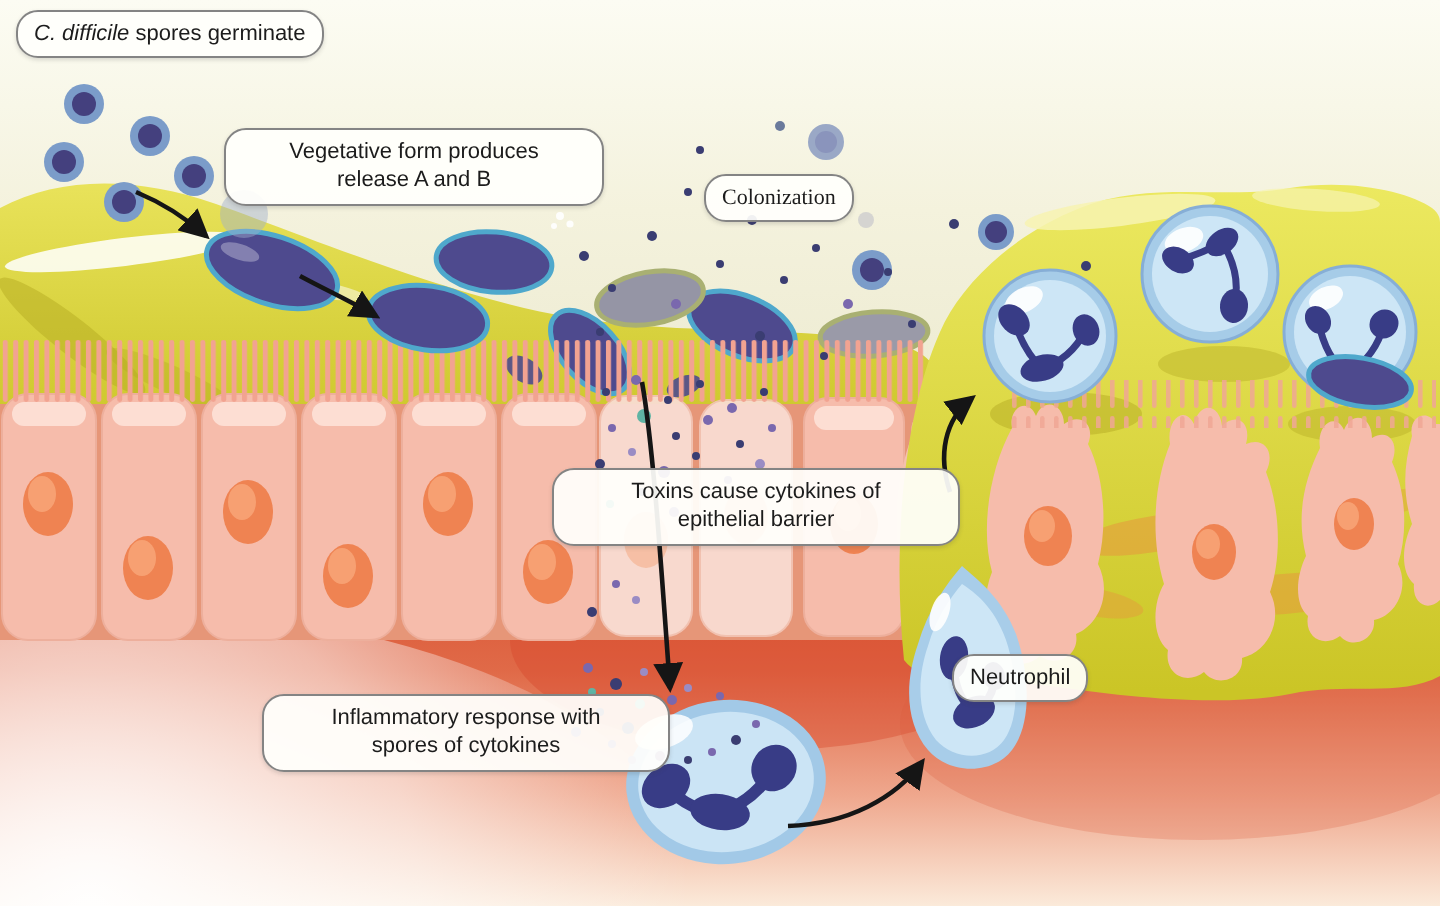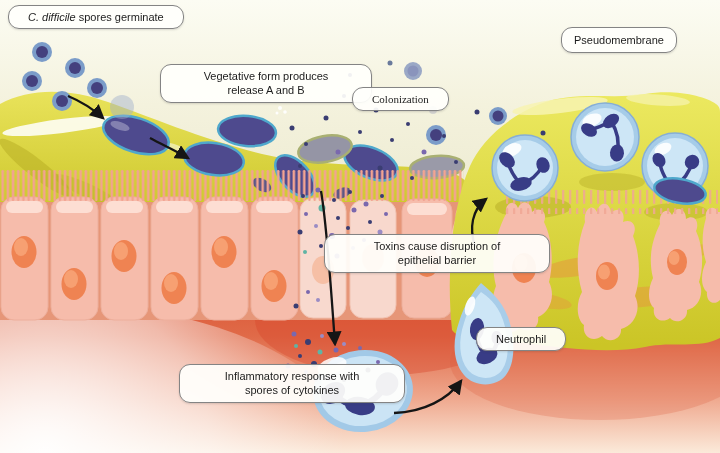--- a/index.html
+++ b/index.html
@@ -1,23 +1,23 @@
 <!DOCTYPE html>
 <html><head>
 <meta charset="utf-8">
 <style>
   html,body{margin:0;padding:0;background:#ffffff;}
   .stage{position:relative;width:720px;height:453px;overflow:hidden;
          font-family:"Liberation Sans",sans-serif;background:#f4f2dd;}
   .stage svg{position:absolute;left:0;top:0;}
   .label{position:absolute;background:rgba(255,255,252,.93);border:1.5px solid #848484;
          border-radius:11px;font-size:11px;line-height:1.3;color:#1c1c1c;
-         padding:4px 19px;text-align:center;box-shadow:0 1px 2px rgba(60,60,60,.18);
+         padding:4px 8px;text-align:center;box-shadow:0 1px 2px rgba(60,60,60,.18);
          white-space:nowrap;z-index:5;}
-  .label.multi{white-space:normal;margin-left:48px;}
+  .label.multi{white-space:normal;}
   .label .line{display:block;}
   .label em{font-style:italic;}
 </style>
 </head>
 <body>
 
 <div class="stage">
 
 <svg width="720" height="453" viewBox="0 0 720 453">
   <defs>
@@ -362,23 +362,22 @@
 </svg>
 
   <div class="label" style="left:8px;top:5px;">
     <em>C. difficile</em><span> spores germinate</span>
   </div>
   <div class="label multi" style="left:112px;top:64px;width:172px;">
     <span class="line">Vegetative form produces</span>
     <span class="line">release A and B</span>
   </div>
   <div class="label" style="left:352px;top:87px;font-family:Liberation Serif, serif;">Colonization</div>
-  <div class="label" style="left:561px;top:27px;padding:5px 12px;">Pseudomembrane</div>
   <div class="label multi" style="left:276px;top:234px;width:186px;">
-    <span class="line">Toxins cause disruption of</span>
+    <span class="line">Toxins cause cytokines of</span>
     <span class="line">epithelial barrier</span>
   </div>
   <div class="label" style="left:437px;top:327px;margin-left:39px;">Neutrophil</div>
-  <div class="label multi" style="left:131px;top:364px;width:186px;">
+  <div class="label multi" style="left:131px;top:347px;width:186px;">
     <span class="line">Inflammatory response with</span>
     <span class="line">spores of cytokines</span>
   </div>
 </div>
 
 </body></html>

